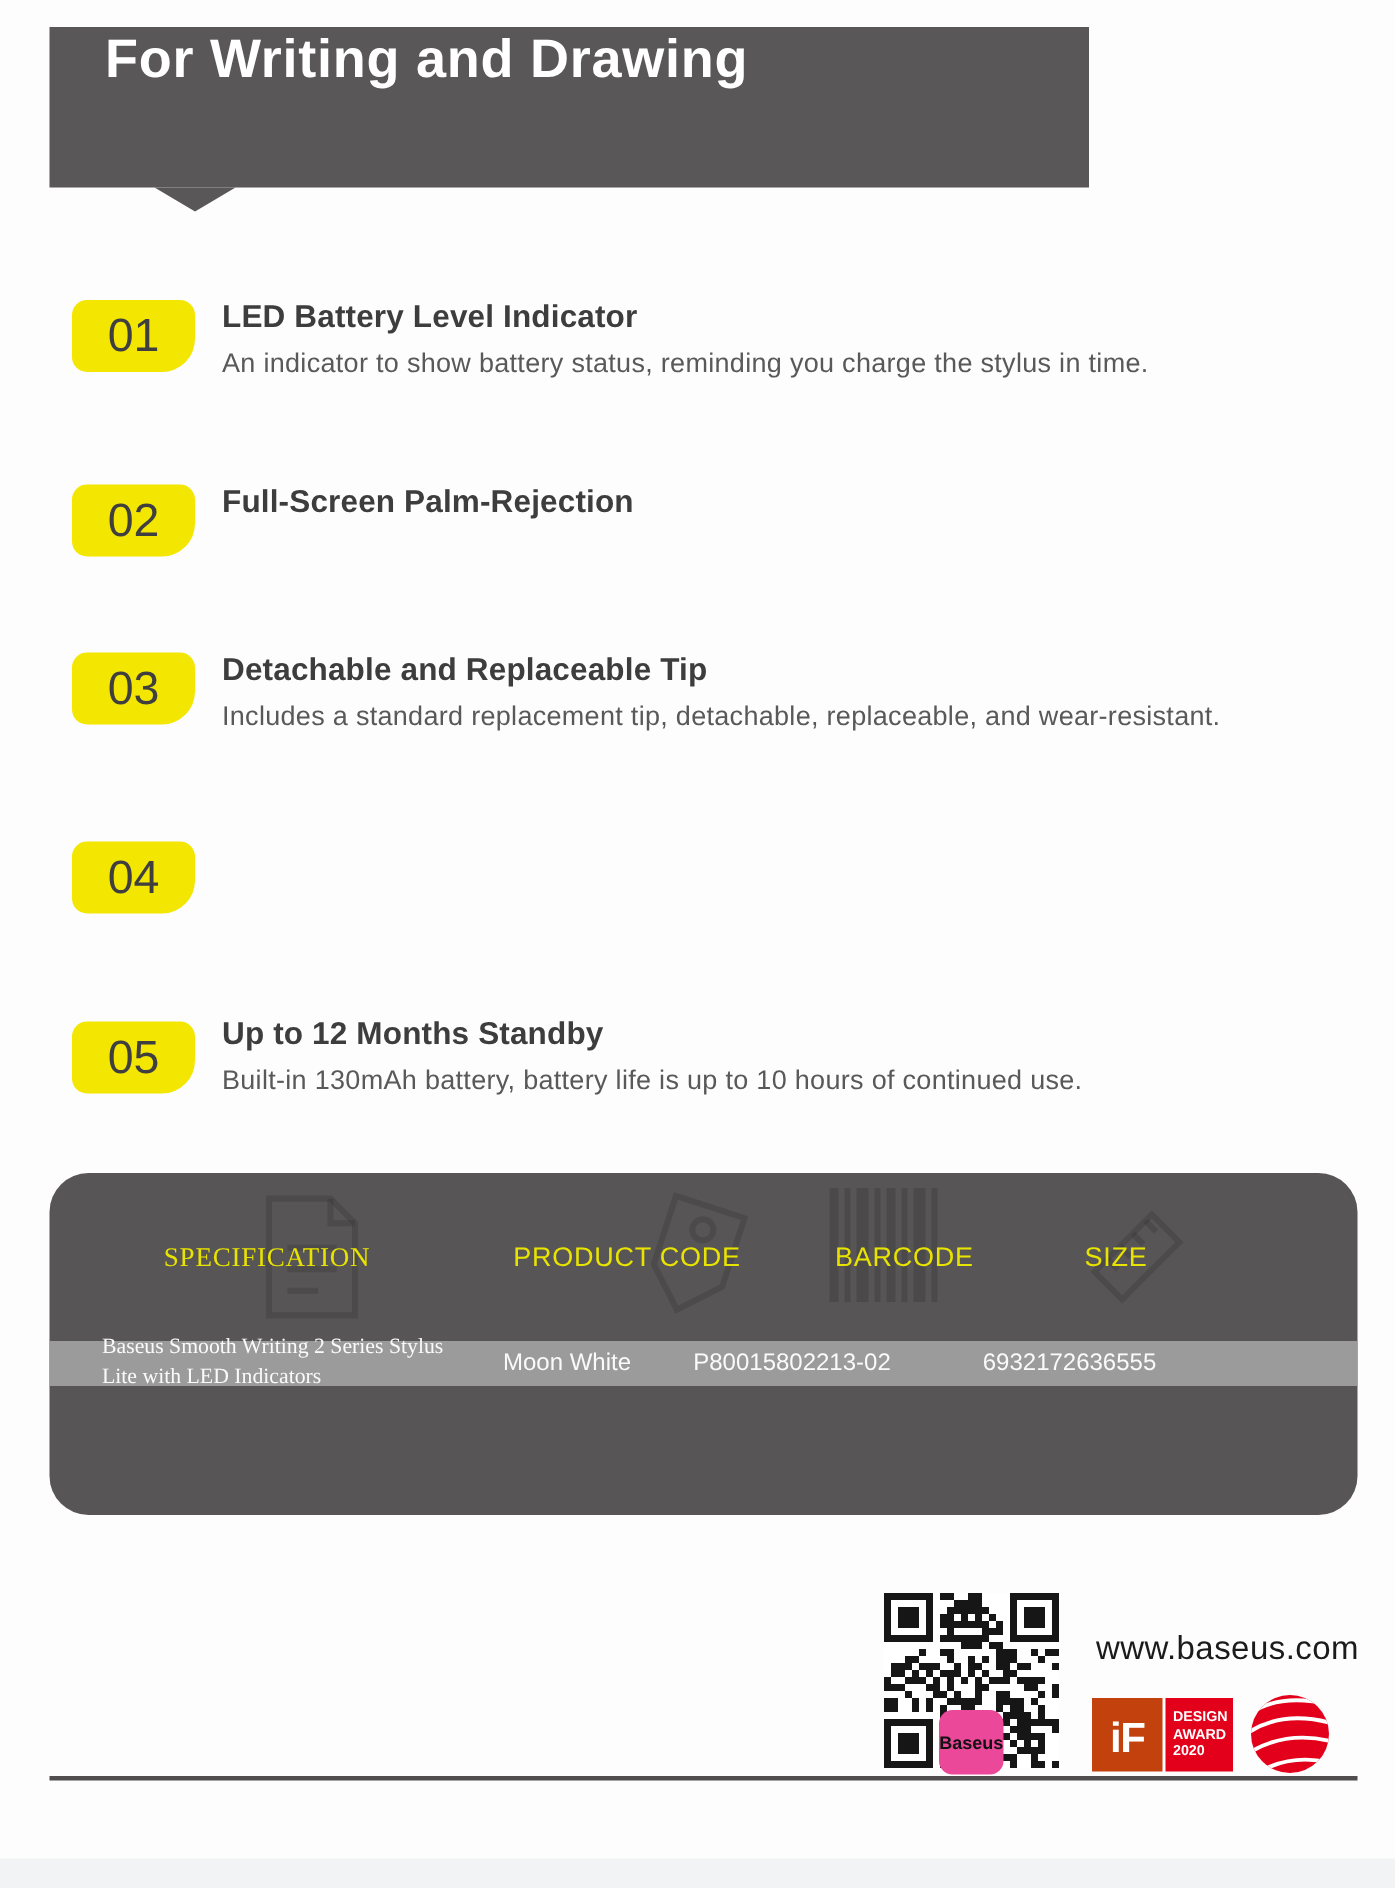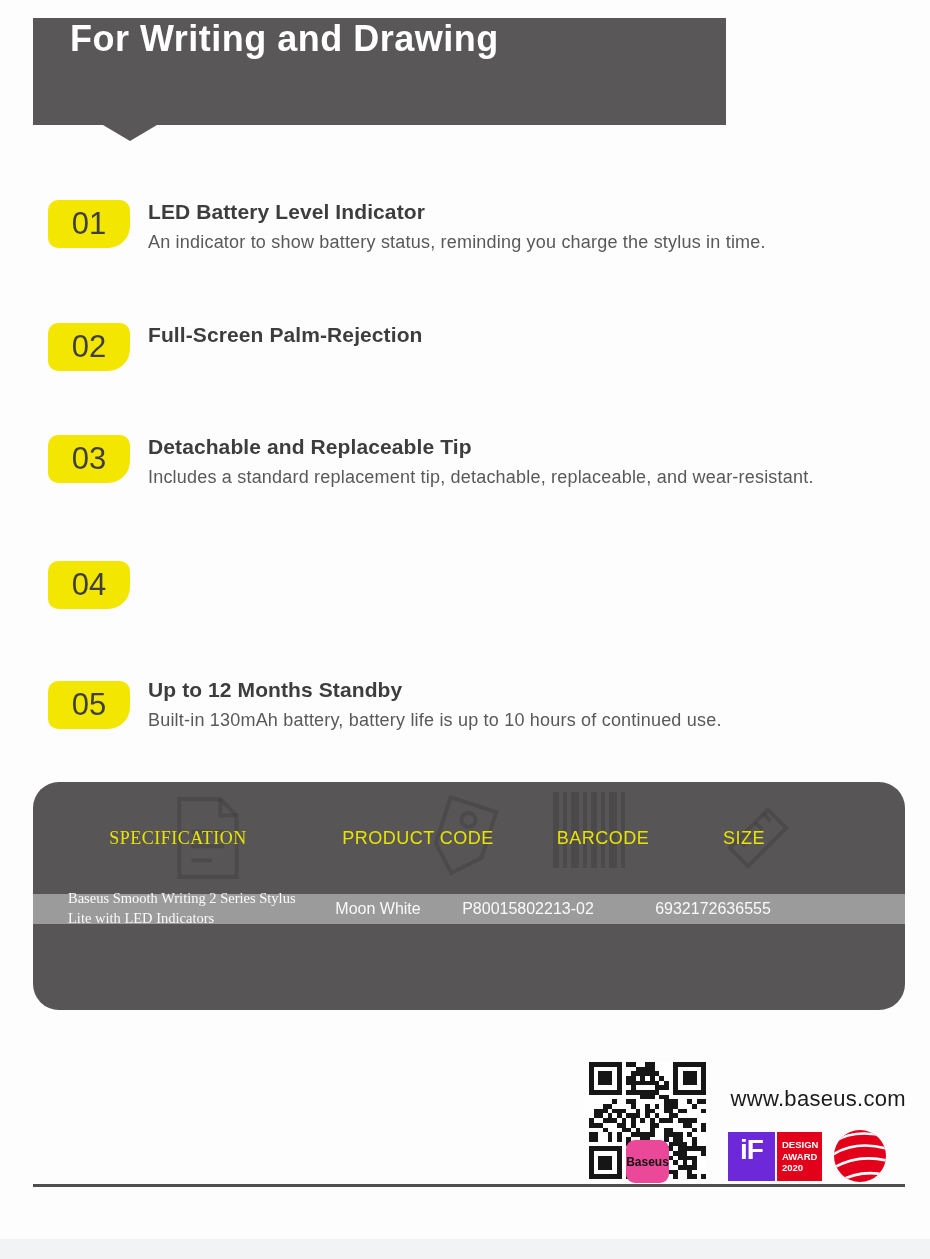--- a/index.html
+++ b/index.html
@@ -105,22 +105,22 @@
     display: flex; align-items: center; justify-content: center; margin-top: 41px;
   }
   .qr-center span { font-size: 12px; font-weight: 700; color: #111111; }
   .website {
     position: absolute; left: 726px; top: 1086px;
     width: 180px; text-align: right;
     font-size: 22px; color: #1b1b1b; letter-spacing: 0.3px;
   }
   .if-badge { position: absolute; left: 728px; top: 1132px; display: flex; }
   .if-logo-box {
-    width: 47px; height: 49px; background: #6d28d9;
-    display: flex; justify-content: center;
+    width: 47px; height: 49px; background: #c2410c;
+    display: flex; align-items: center; justify-content: center;
   }
   .if-logo-box span {
     color: #ffffff; font-size: 28px; font-weight: 700; letter-spacing: -1px;
     transform: translateY(2px);
   }
   .if-text-box {
     width: 45px; height: 49px; background: #e2001a; margin-left: 2px;
     display: flex; flex-direction: column; justify-content: center;
     padding-left: 5px;
   }

